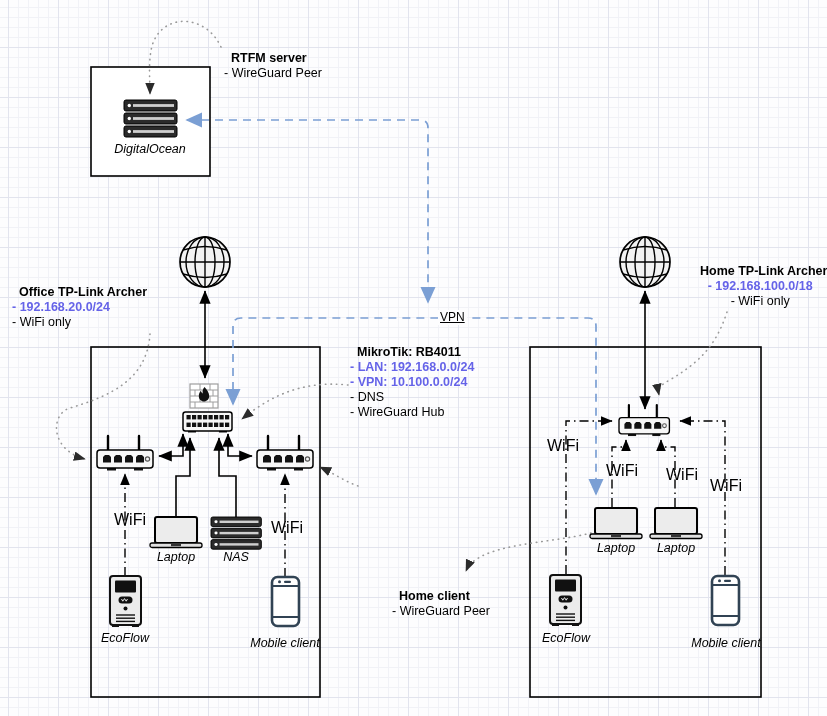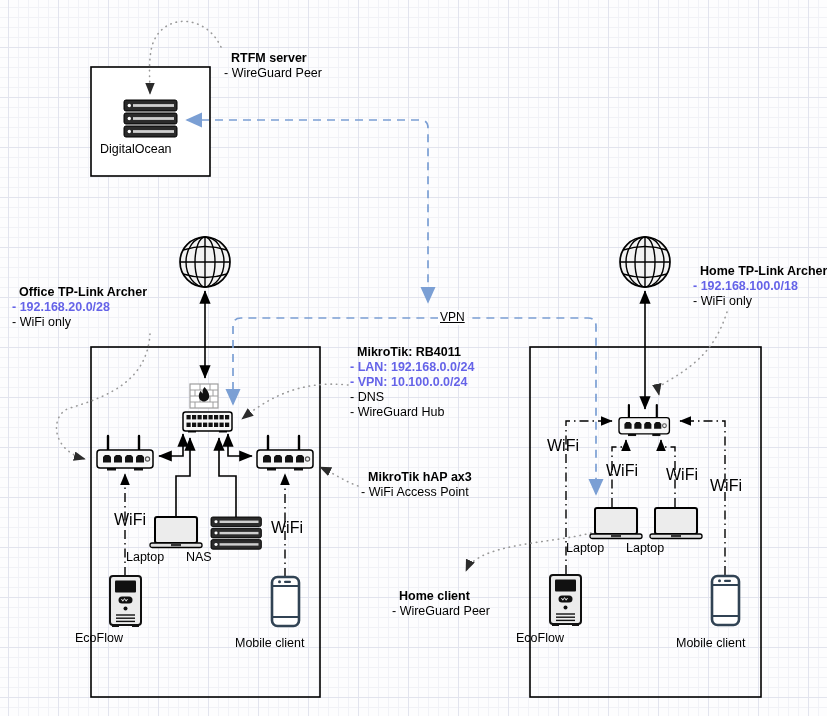--- a/index.html
+++ b/index.html
@@ -12,21 +12,21 @@
       linear-gradient(#f1f2f7 1px,transparent 1px),
       linear-gradient(90deg,#f1f2f7 1px,transparent 1px);
     background-size:50px 50px,50px 50px,10px 10px,10px 10px;
     background-position:0 -3px,8px 0,0 -3px,8px 0;
     font-family:"Liberation Sans",sans-serif;
   }
   svg{position:absolute;left:0;top:0;}
   .txt{position:absolute;font-size:12.5px;line-height:15px;color:#000;white-space:nowrap;}
   .b{font-weight:bold;padding-left:7px;}
   .blue{color:#6563e8;font-weight:bold;}
-  .ctr{text-align:left;}
+  .ctr{text-align:center;font-style:italic;}
   .wifi{font-size:16px;}
   .online{background:#fdfdfe;padding:0 2px;font-size:12px;}
 </style>
 </head>
 <body>
 
 <div id="canvas">
 
 <svg width="827" height="716" viewBox="0 0 827 716">
   <defs>
@@ -205,38 +205,34 @@
 
 <div class="txt" style="left:224px;top:51px;">
   <div class="b">RTFM server</div>
   <div>- WireGuard Peer</div>
 </div>
 
 <div class="txt ctr" style="left:100px;top:142px;width:100px;">DigitalOcean</div>
 
 <div class="txt" style="left:12px;top:285px;">
   <div class="b">Office TP-Link Archer</div>
-  <div class="blue">- 192.168.20.0/28</div>
+  <div class="blue">- 192.168.20.0/24</div>
   <div>- WiFi only</div>
 </div>
 
 <div class="txt" style="left:350px;top:345px;">
   <div class="b">MikroTik: RB4011</div>
   <div class="blue">- LAN: 192.168.0.0/24</div>
   <div class="blue">- VPN: 10.100.0.0/24</div>
   <div>- DNS</div>
   <div>- WireGuard Hub</div>
 </div>
 
-<div class="txt" style="left:361px;top:470px;">
-  <div class="b">MikroTik hAP ax3</div>
-  <div>- WiFi Access Point</div>
-</div>
-
-<div class="txt" style="left:693px;top:264px;">
+
+<div class="txt" style="left:693px;top:264px;text-align:center;">
   <div class="b">Home TP-Link Archer</div>
   <div class="blue">- 192.168.100.0/18</div>
   <div>- WiFi only</div>
 </div>
 
 <div class="txt" style="left:392px;top:589px;">
   <div class="b">Home client</div>
   <div>- WireGuard Peer</div>
 </div>
 

